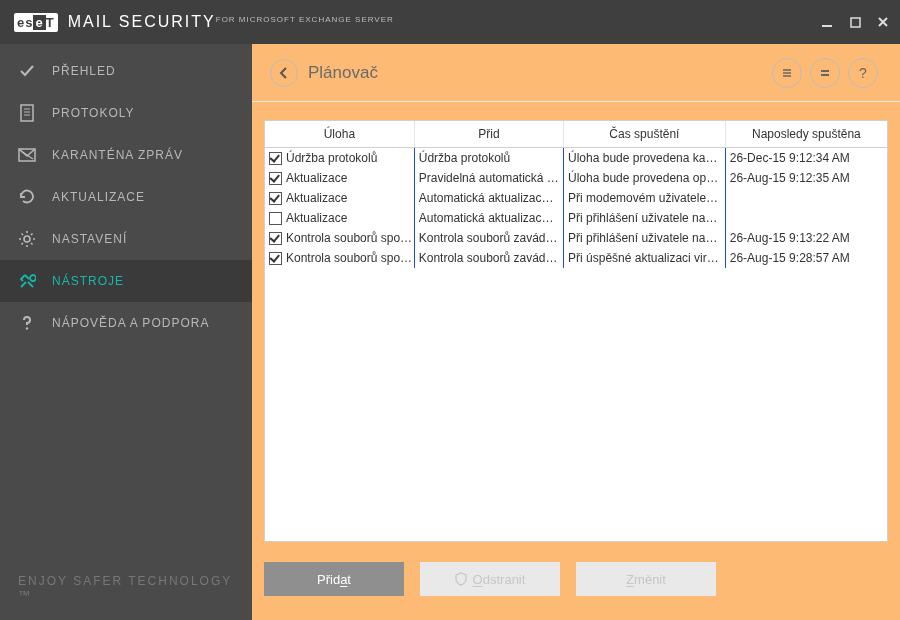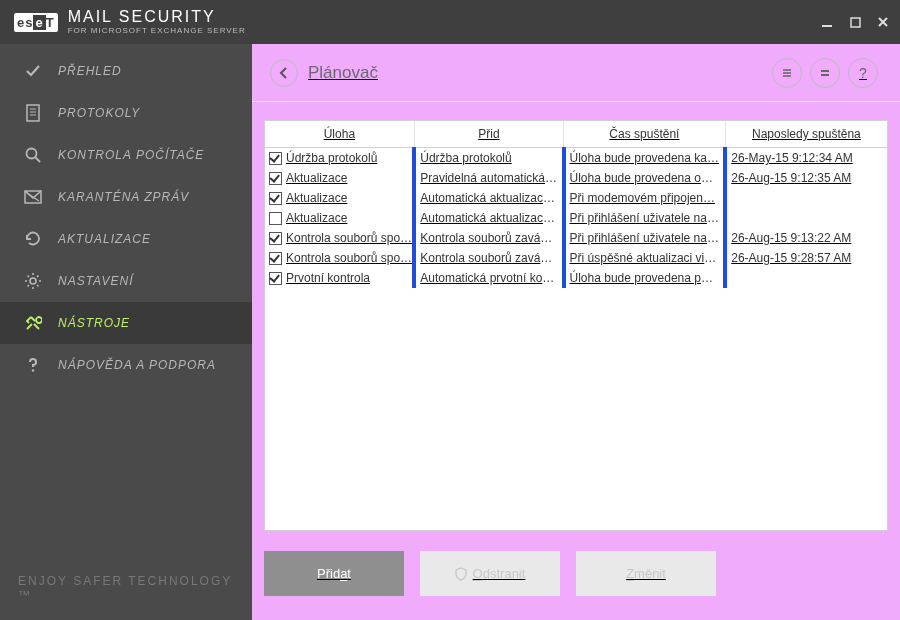--- a/index.html
+++ b/index.html
@@ -1,54 +1,54 @@
 <!DOCTYPE html>
 <html><head>
 <meta charset="utf-8">
 <style>
   * { box-sizing: border-box; margin: 0; padding: 0; }
   html, body { width: 900px; height: 620px; overflow: hidden; font-family: "Segoe UI", Arial, sans-serif; }
   .app { display: flex; flex-direction: column; width: 900px; height: 620px; background: #fff; }
   .titlebar { height: 44px; background: #3f3f3f; display: flex; align-items: center; padding: 0 10px 0 14px; color: #fff; justify-content: center; }
   .logo-badge { background: #fff; color: #3f3f3f; font-weight: 800; font-size: 13px; letter-spacing: 1px; padding: 2px 3px; border-radius: 2px; margin-right: 10px; }
   .logo-badge span.inv { background: #3f3f3f; color: #fff; padding: 0 2px; }
-  .product { display: flex; flex-direction: column; line-height: 1; }
+  .product { display: flex; flex-direction: row; line-height: 1; }
   .product-main { font-size: 16px; font-weight: 300; letter-spacing: 2px; }
   .product-sub { font-size: 8px; letter-spacing: 1px; color: #bdbdbd; margin-top: 2px; }
   .winctrls { margin-left: auto; display: flex; gap: 14px; align-items: center; }
   .winctrl { width: 14px; height: 14px; display: flex; align-items: center; justify-content: center; color: #ddd; cursor: pointer; }
   .body { flex: 1; display: flex; min-height: 0; }
   .sidebar { width: 252px; background: #4a4a4a; display: flex; flex-direction: column; color: #b8b8b8; }
   .nav { padding-top: 6px; }
-  .nav-item { display: flex; align-items: center; gap: 16px; height: 42px; padding: 0 24px; font-size: 12px; letter-spacing: 1px; cursor: pointer; font-style: italic; }
+  .nav-item { display: flex; align-items: center; gap: 16px; height: 42px; padding: 0 18px; font-size: 12px; letter-spacing: 1px; cursor: pointer; }
   .nav-item .nav-icon { width: 18px; height: 18px; display: flex; align-items: center; justify-content: center; flex: 0 0 18px; }
-  .nav-item.active { background: #3a3a3a; color: #bef264; }
+  .nav-item.active { background: #3a3a3a; color: #14b8a6; }
   .sidebar-footer { margin-top: auto; padding: 18px; font-size: 12px; letter-spacing: 2px; color: #777; }
-  .main { flex: 1; display: flex; flex-direction: column; background: #f0abfc; min-width: 0; text-decoration: underline; }
+  .main { flex: 1; display: flex; flex-direction: column; background: #fdba74; min-width: 0; }
   .content-header { display: flex; align-items: center; height: 58px; padding: 0 22px 0 18px; border-bottom: 1px solid #eee; }
   .back-btn { width: 28px; height: 28px; border: 1px solid #bbb; border-radius: 50%; display: flex; align-items: center; justify-content: center; cursor: pointer; color: #555; margin-right: 10px; }
   .page-title { font-size: 17px; color: #6a6a6a; font-weight: 400; }
   .hdr-actions { margin-left: auto; display: flex; gap: 8px; }
   .round-btn { width: 30px; height: 30px; border: 1px solid #bbb; border-radius: 50%; display: flex; align-items: center; justify-content: center; cursor: pointer; color: #666; font-size: 14px; }
   .content-body { flex: 1; padding: 18px 12px; display: flex; flex-direction: column; min-height: 0; justify-content: center; }
   .table-wrap { border: 1px solid #d0d0d0; flex: 1; overflow: hidden; font-size: 12px; color: #333; background: #fff; }
   table { width: 100%; border-collapse: collapse; table-layout: fixed; }
   thead th { font-weight: 400; text-align: center; padding: 6px 4px; border-bottom: 1px solid #d0d0d0; border-right: 1px solid #e4e4e4; color: #333; background: #fff; }
   thead th:last-child { border-right: none; }
-  tbody td { padding: 3px 4px; border-right: 4px solid #1d4ed8; white-space: nowrap; overflow: hidden; text-overflow: ellipsis; vertical-align: middle; }
+  tbody td { padding: 3px 4px; border-right: 1px solid #1d4ed8; white-space: nowrap; overflow: hidden; text-overflow: ellipsis; vertical-align: middle; }
   tbody td:last-child { border-right: none; }
   col.c-task { width: 24%; }
   col.c-name { width: 24%; }
   col.c-launch { width: 26%; }
   col.c-last { width: 26%; }
   .task-cell { display: flex; align-items: center; gap: 4px; }
   .chk { width: 13px; height: 13px; border: 1px solid #555; display: inline-flex; align-items: center; justify-content: center; cursor: pointer; background: #fff; flex: 0 0 13px; }
   .chk.checked::after { content: ""; width: 7px; height: 4px; border-left: 2px solid #333; border-bottom: 2px solid #333; transform: rotate(-50deg) translate(0px,-1px); }
   .action-bar { display: flex; gap: 16px; padding: 20px 0 6px 0; }
-  .btn { width: 140px; height: 45px; display: flex; align-items: center; justify-content: center; font-size: 13px; cursor: pointer; border: none; gap: 6px; }
+  .btn { width: 140px; height: 34px; display: flex; align-items: center; justify-content: center; font-size: 13px; cursor: pointer; border: none; gap: 6px; }
   .btn-primary { background: #8f8f8f; color: #fff; }
   .btn-disabled { background: #e9e9e9; color: #c7c7c7; cursor: default; }
   .und { text-decoration: underline; text-underline-offset: 2px; }
   svg { display: block; }
 </style>
 </head>
 <body>
 
 <div class="app">
 
@@ -93,29 +93,20 @@
           <div class="nav-item">
             <span class="nav-icon">
               <svg width="16" height="18" viewBox="0 0 16 18">
                 <rect x="2" y="1" width="12" height="16" fill="none" stroke="currentColor" stroke-width="1.5"></rect>
                 <line x1="5" y1="5" x2="11" y2="5" stroke="currentColor"></line>
                 <line x1="5" y1="8" x2="11" y2="8" stroke="currentColor"></line>
                 <line x1="5" y1="11" x2="11" y2="11" stroke="currentColor"></line>
               </svg>
             </span>
             <span>PROTOKOLY</span>
-          </div>
-          <div class="nav-item">
-            <span class="nav-icon">
-              <svg width="18" height="18" viewBox="0 0 18 18">
-                <circle cx="7.5" cy="7.5" r="5" fill="none" stroke="currentColor" stroke-width="1.8"></circle>
-                <line x1="11.5" y1="11.5" x2="16" y2="16" stroke="currentColor" stroke-width="1.8"></line>
-              </svg>
-            </span>
-            <span>KONTROLA POČÍTAČE</span>
           </div>
           <div class="nav-item">
             <span class="nav-icon">
               <svg width="18" height="14" viewBox="0 0 18 14">
                 <rect x="1" y="1" width="16" height="12" fill="none" stroke="currentColor" stroke-width="1.5"></rect>
                 <path d="M1 1 L9 8 L17 1" fill="none" stroke="currentColor" stroke-width="1.5"></path>
                 <line x1="3" y1="3" x2="15" y2="11" stroke="currentColor" stroke-width="1.3"></line>
               </svg>
             </span>
             <span>KARANTÉNA ZPRÁV</span>
@@ -208,42 +199,42 @@
             <tbody id="tbody">
                 <tr>
                   <td>
                     <div class="task-cell">
                       <span class="chk checked"></span>
                       <span>Údržba protokolů</span>
                     </div>
                   </td>
                   <td>Údržba protokolů</td>
                   <td>Úloha bude provedena ka…</td>
-                  <td>26-May-15 9:12:34 AM</td>
+                  <td>26-Dec-15 9:12:34 AM</td>
                 </tr>
                 <tr>
                   <td>
                     <div class="task-cell">
                       <span class="chk checked"></span>
                       <span>Aktualizace</span>
                     </div>
                   </td>
                   <td>Pravidelná automatická a…</td>
                   <td>Úloha bude provedena op…</td>
                   <td>26-Aug-15 9:12:35 AM</td>
                 </tr>
                 <tr>
                   <td>
                     <div class="task-cell">
                       <span class="chk checked"></span>
                       <span>Aktualizace</span>
                     </div>
                   </td>
                   <td>Automatická aktualizace …</td>
-                  <td>Při modemovém připojen…</td>
+                  <td>Při modemovém uživatele…</td>
                   <td></td>
                 </tr>
                 <tr>
                   <td>
                     <div class="task-cell">
                       <span class="chk"></span>
                       <span>Aktualizace</span>
                     </div>
                   </td>
                   <td>Automatická aktualizace …</td>
@@ -264,31 +255,20 @@
                 <tr>
                   <td>
                     <div class="task-cell">
                       <span class="chk checked"></span>
                       <span>Kontrola souborů spo…</span>
                     </div>
                   </td>
                   <td>Kontrola souborů zavádě…</td>
                   <td>Při úspěšné aktualizaci vir…</td>
                   <td>26-Aug-15 9:28:57 AM</td>
-                </tr>
-                <tr>
-                  <td>
-                    <div class="task-cell">
-                      <span class="chk checked"></span>
-                      <span>Prvotní kontrola</span>
-                    </div>
-                  </td>
-                  <td>Automatická prvotní kont…</td>
-                  <td>Úloha bude provedena po…</td>
-                  <td></td>
                 </tr>
               </tbody>
           </table>
         </div>
 
         <div class="action-bar">
           <button class="btn btn-primary">
             <span><span>Přid</span><span class="und">a</span><span>t</span></span>
           </button>
           <button class="btn btn-disabled">

